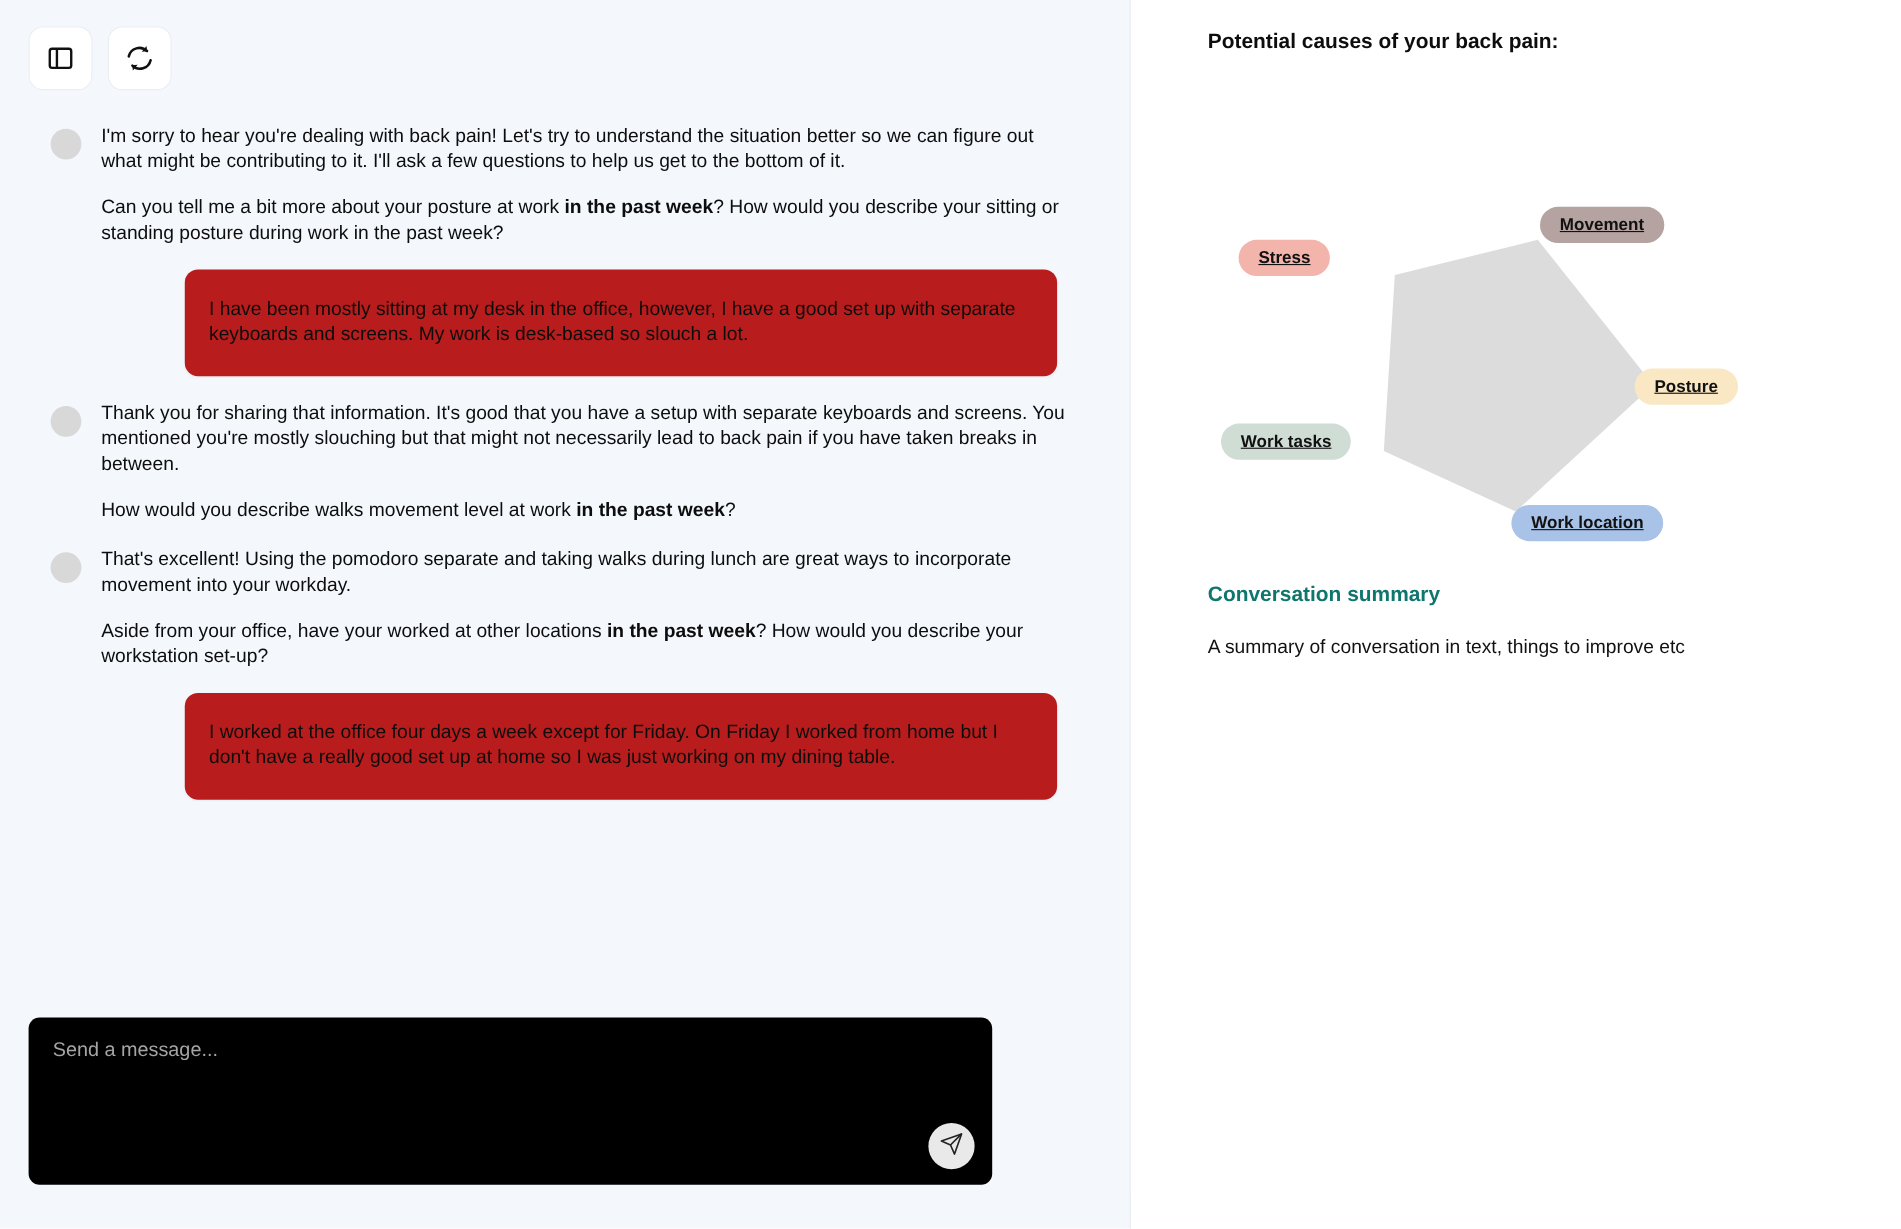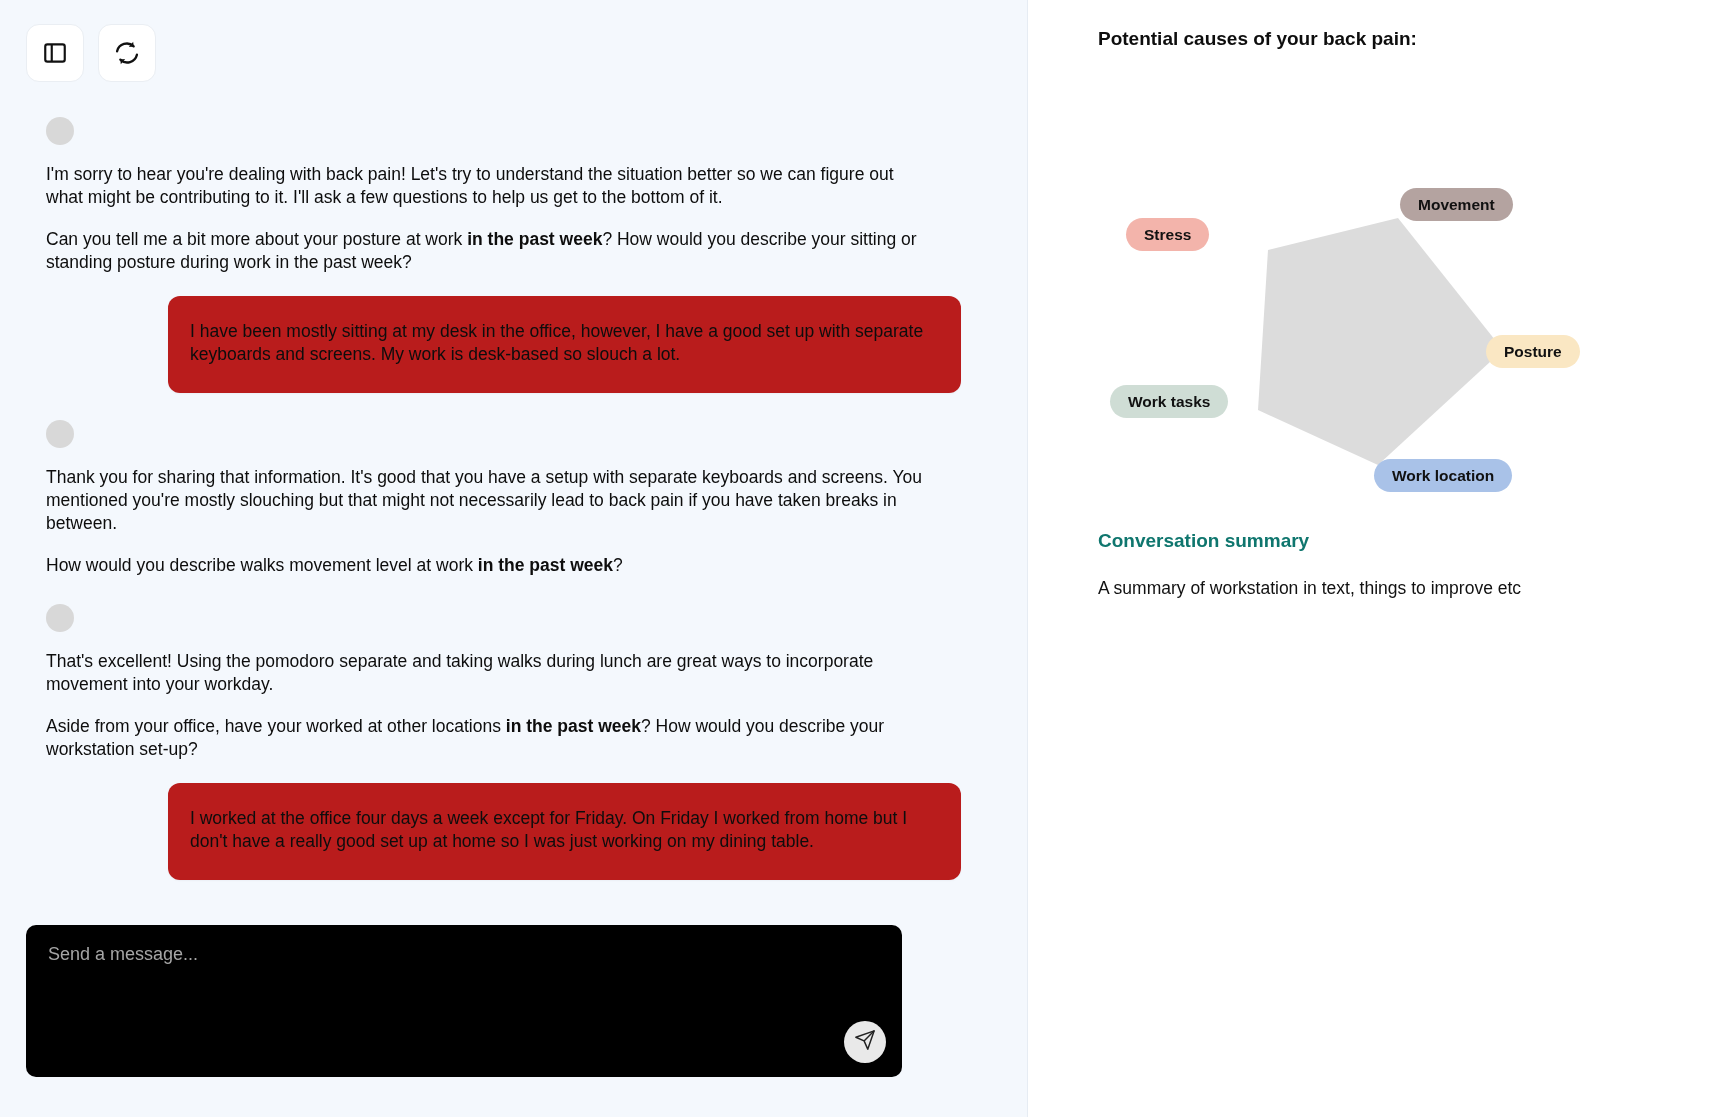--- a/index.html
+++ b/index.html
@@ -36,21 +36,20 @@
   .messages {
     position: absolute;
     top: 112px; left: 0; right: 0; bottom: 0;
     padding: 0 34px 0 46px;
     overflow: hidden;
   }
   .msg-assistant {
     display: flex; align-items: flex-start;
     gap: 18px;
     margin-bottom: 22px;
-    flex-direction: column;
   }
   .avatar {
     width: 28px; height: 28px;
     border-radius: 50%;
     background: #d8d8d8;
     flex: 0 0 28px;
     margin-top: 5px;
   }
   .assistant-body { flex: 1; max-width: 880px; }
   .assistant-body p {
@@ -127,20 +126,21 @@
     position: absolute;
     border-radius: 999px;
     font-size: 15.5px;
     font-weight: bold;
     color: #111111;
     display: flex; align-items: center; justify-content: center;
     padding: 0 18px;
     height: 33px;
     white-space: nowrap;
     cursor: pointer;
+    text-decoration: underline;
   }
   .summary-title {
     position: absolute;
     left: 40px; top: 530px;
     font-size: 19px;
     font-weight: bold;
     color: #0f766e;
     margin-left: 30px;
   }
   .summary-text {
@@ -251,16 +251,16 @@
         </div>
       <div class="pill" style="left:306px; top:409px; background:#a9c2e8;">
           <span>Work location</span>
         </div>
       <div class="pill" style="left:42px;  top:335px; background:#cfddd5;">
           <span>Work tasks</span>
         </div>
     </div>
 
     <div class="summary-title">Conversation summary</div>
-    <div class="summary-text">A summary of workstation in text, things to improve etc</div>
+    <div class="summary-text">A summary of conversation in text, things to improve etc</div>
   </section>
 
 </div>
 
 </body></html>

